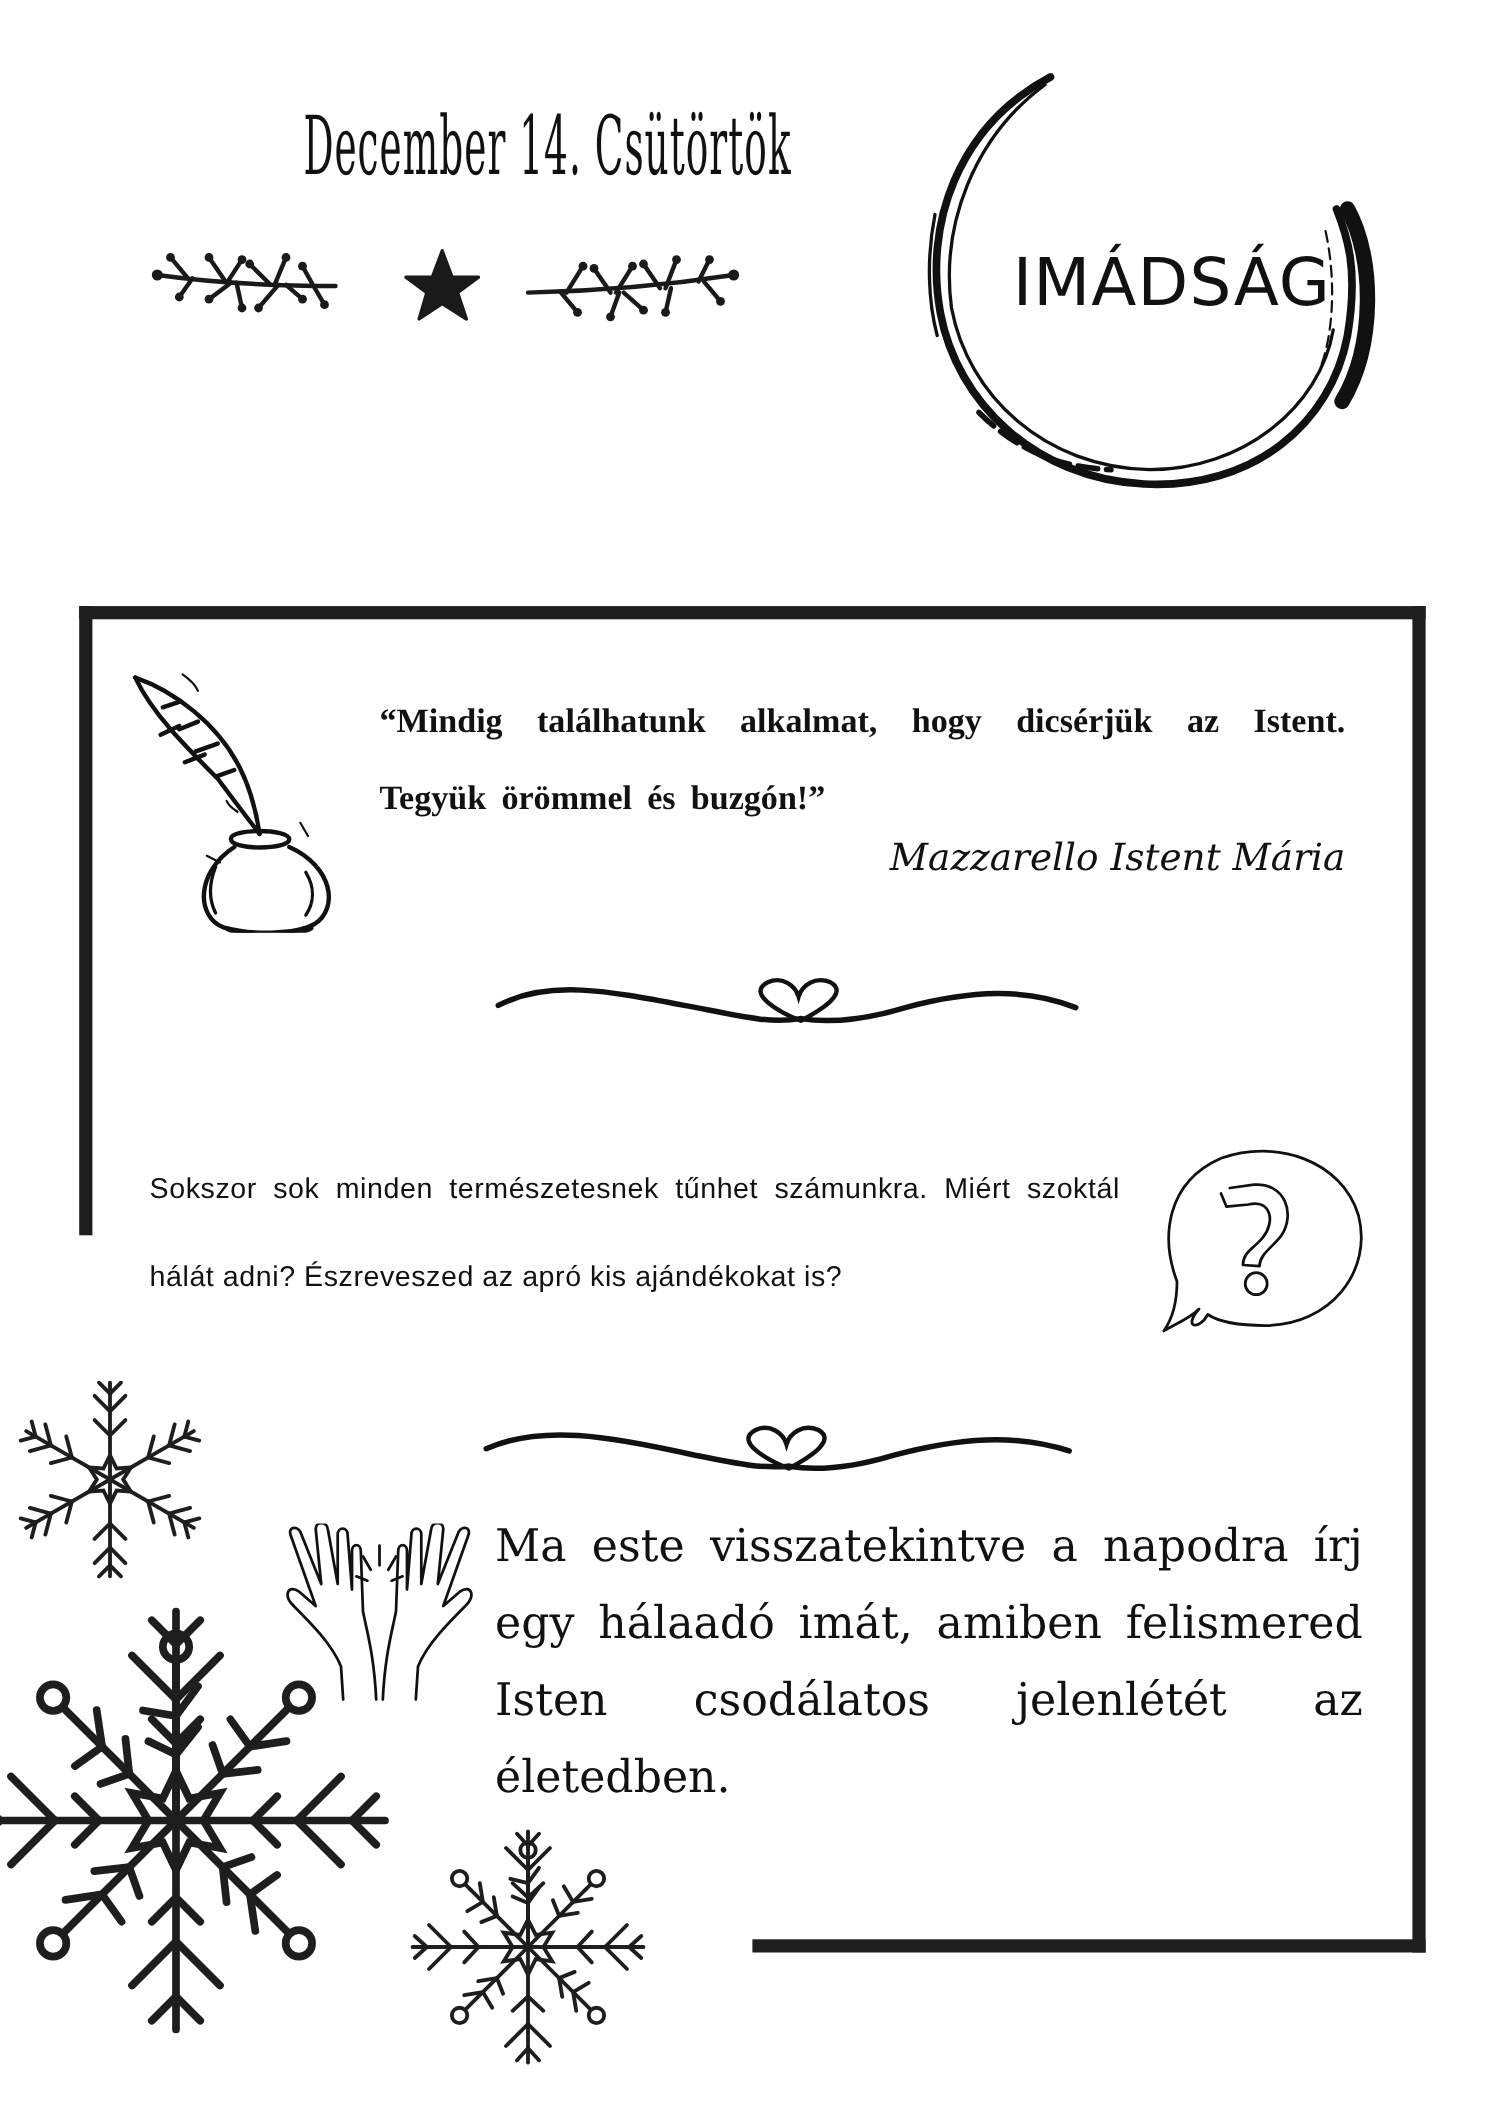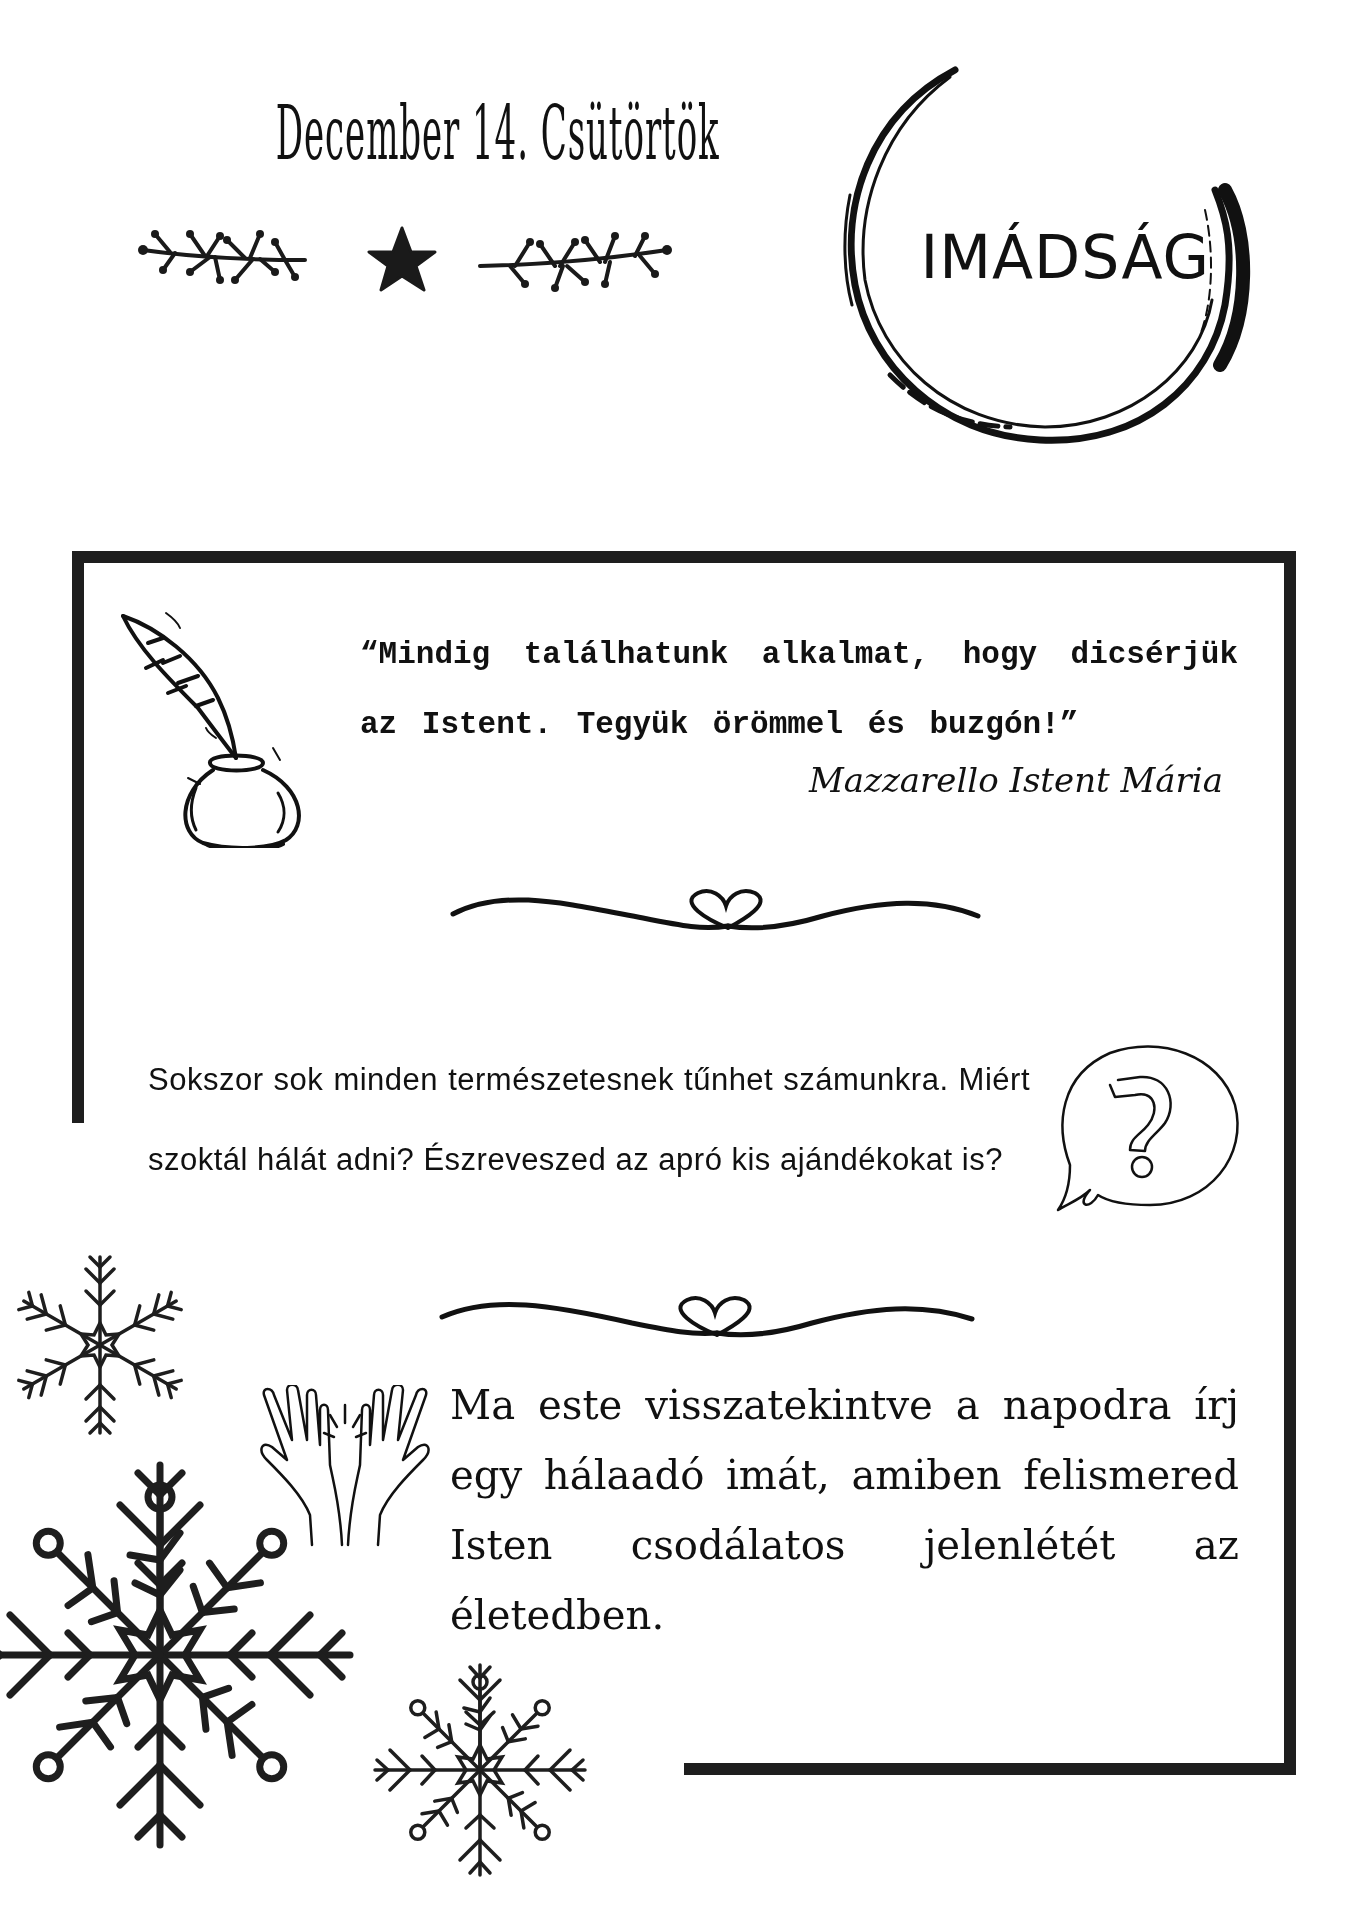--- a/index.html
+++ b/index.html
@@ -25,36 +25,36 @@
     .frame-seg { background: #1e1e1e; }
     .f-top { left: 72px; top: 551px; width: 1224px; height: 12px; }
     .f-left { left: 72px; top: 551px; width: 12px; height: 572px; }
     .f-right { left: 1284px; top: 551px; width: 12px; height: 1224px; }
     .f-bottom { left: 684px; top: 1763px; width: 612px; height: 12px; }
 
     
     .quill { left: 118px; top: 608px; width: 210px; height: 240px; }
     .quote-text {
       left: 345px; top: 620px; width: 878px;
-      font-family: Liberation Mono, monospace; font-weight: bold; font-size: 31px; line-height: 70px;
-      text-align: justify; text-align-last: left; word-spacing: 6px; margin-left: 15px;
+      font-family: Liberation Serif, serif; font-weight: bold; font-size: 31px; line-height: 70px;
+      text-align: justify; text-align-last: left; word-spacing: 6px;
     }
     .quote-author {
       left: 700px; top: 756px; width: 523px; text-align: right;
       font-family: "DejaVu Serif", serif; font-style: italic; font-size: 34px; line-height: 48px;
       letter-spacing: 0px;
     }
     .divider { width: 560px; height: 60px; }
     .div1 { left: 443px; top: 878px; }
     .div2 { left: 432px; top: 1285px; }
 
     
     .question-text {
-      left: 148px; top: 1040px; width: 882px;
-      font-family: "Liberation Sans", sans-serif; font-size: 31px; line-height: 80px;
+      left: 136px; top: 1040px; width: 882px;
+      font-family: "Liberation Sans", sans-serif; font-size: 26px; line-height: 80px;
       text-align: justify; text-align-last: left; letter-spacing: 0.5px;
     }
     .qbubble { left: 1050px; top: 1035px; width: 200px; height: 180px; }
 
     
     .hands { left: 252px; top: 1385px; width: 186px; height: 165px; }
     .prompt-text {
       left: 450px; top: 1370px; width: 805px;
       font-family: "DejaVu Serif", serif; font-size: 41px; line-height: 70px;
       text-align: justify; text-align-last: left; transform: scaleX(0.98); transform-origin: left top;

